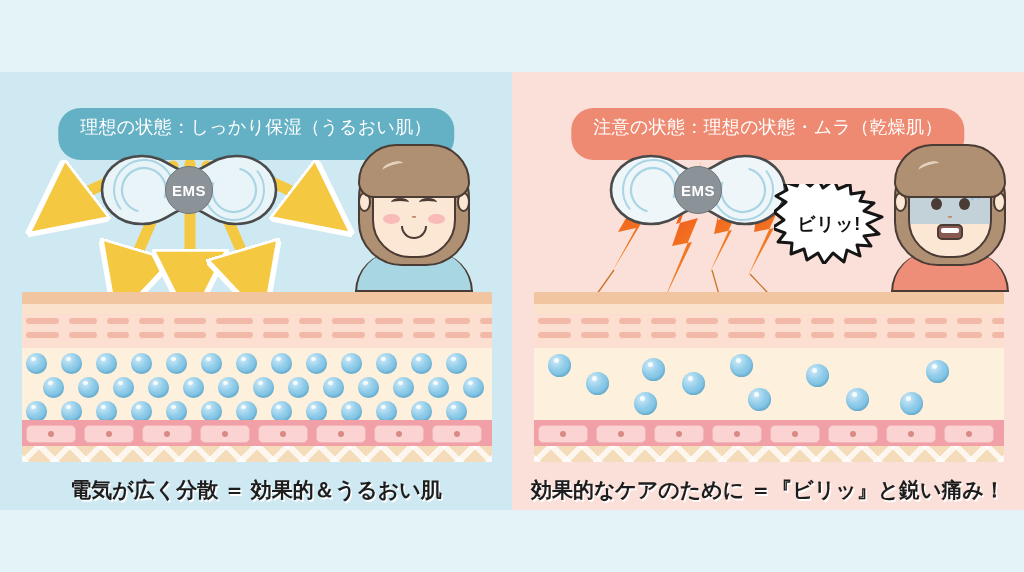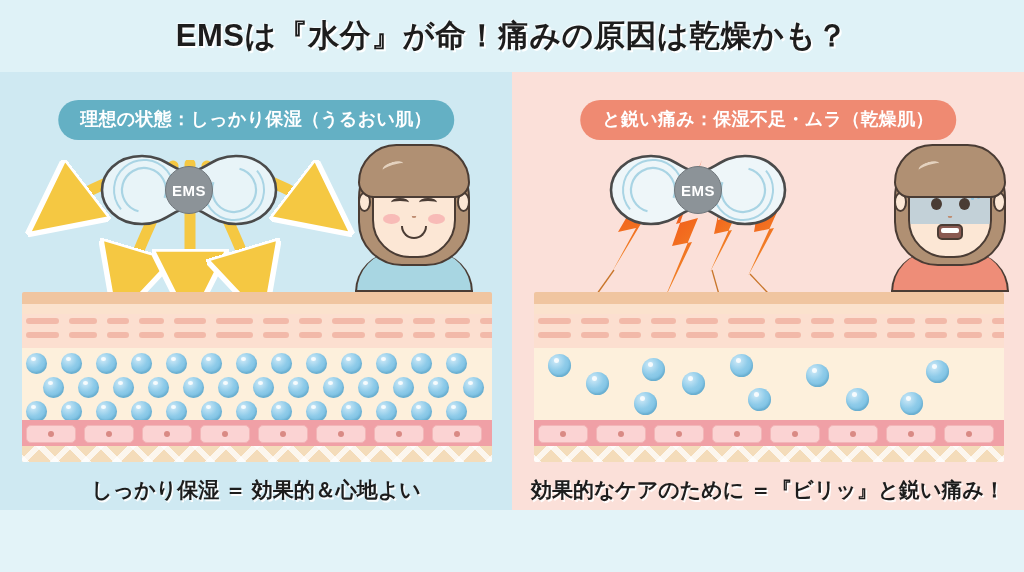--- a/index.html
+++ b/index.html
@@ -23,23 +23,23 @@
     text-shadow:2px 2px 0 rgba(255,255,255,.95), -1px -1px 0 rgba(255,255,255,.6);
     white-space:nowrap;
   }
 
   
   .panel { position:absolute; top:72px; width:512px; height:438px; }
   .panel-left  { left:0;   background:#cfe9f2; }
   .panel-right { left:512px; background:#fbe0d9; }
 
   .pill {
-    position:absolute; top:28px; left:50%; transform:translateX(-50%);
-    padding:7px 22px 9px; border-radius:22px; white-space:nowrap;
-    font-size:18px; font-weight:bold; color:#ffffff; letter-spacing:.3px;
+    position:absolute; top:36px; left:50%; transform:translateX(-50%);
+    padding:7px 22px 21px; border-radius:22px; white-space:nowrap;
+    font-size:18px; font-weight:normal; color:#ffffff; letter-spacing:.3px;
   }
   .pill-left  { background:#64b0c4; }
   .pill-right { background:#ef8a72; }
 
   
   .caption {
     position:absolute; bottom:6px; left:0; width:512px; text-align:center;
     font-size:21px; font-weight:bold; color:#1d1d1d;
     text-shadow:1.5px 1.5px 0 rgba(255,255,255,.9);
     white-space:nowrap;
@@ -192,23 +192,20 @@
   .footer-text {
     font-size:22px; font-weight:bold; color:#ffffff; letter-spacing:.2px; white-space:nowrap;
   }
   .footer-sparkle { position:absolute; right:24px; top:8px; width:40px; height:44px; }
 </style>
 </head>
 <body>
 
 <div id="stage">
 
-  <div class="title-band">
-    <div class="title-text">EMSは『水分』が命！痛みの原因は乾燥かも？</div>
-  </div>
 
   <div class="panel panel-left">
     <div class="pill pill-left">理想の状態：しっかり保湿（うるおい肌）</div>
 
     <svg class="arrows" style="position:absolute;left:10px;top:88px;width:360px;height:180px;" viewBox="0 0 360 180">
       <defs>
         <marker id="ah" markerWidth="7" markerHeight="7" refX="3" refY="3.5" orient="auto">
           <path d="M0,0 L7,3.5 L0,7 Z" fill="#f5c842" stroke="#ffffff" stroke-width=".5"></path>
         </marker>
       </defs>
@@ -364,25 +361,25 @@
                 <i></i>
               </div>
             </div>
         </div>
       </div>
       <div class="layer l-fat">
         <div class="fat-grid"></div>
       </div>
     </div>
 
-    <div class="caption">しっかり保湿 ＝ 効果的＆心地よい</div>
+    <div class="caption">電気が広く分散 ＝ 効果的＆うるおい肌</div>
   </div>
 
   <div class="panel panel-right">
-    <div class="pill pill-right">と鋭い痛み：保湿不足・ムラ（乾燥肌）</div>
+    <div class="pill pill-right">注意の状態：理想の状態・ムラ（乾燥肌）</div>
 
     <svg class="bolts" style="position:absolute;left:40px;top:88px;width:330px;height:190px;" viewBox="0 0 330 190">
       <defs>
         <linearGradient id="bg1" x1="0" y1="0" x2="0.25" y2="1">
           <stop offset="0%" stop-color="#f03a22"></stop>
             <stop offset="60%" stop-color="#f26a1e"></stop>
           <stop offset="100%" stop-color="#f08a2a"></stop>
         </linearGradient>
       </defs>
       <g fill="url(#bg1)">
@@ -406,20 +403,29 @@
                  C116,74 108,58 93,58 C78,58 70,74 46,74
                  C20,74 6,56 6,40 C6,24 20,6 46,6 Z" fill="#eef6f9" stroke="#4a4a4a" stroke-width="2.6"></path>
         <circle cx="48" cy="40" r="22" fill="none" stroke="#a9d4e4" stroke-width="2.2" stroke-dasharray="88 32" transform="rotate(150 48 40)"></circle>
         <circle cx="48" cy="40" r="30" fill="none" stroke="#a9d4e4" stroke-width="2" stroke-dasharray="120 70" transform="rotate(140 48 40)"></circle>
         <circle cx="138" cy="40" r="22" fill="none" stroke="#a9d4e4" stroke-width="2.2" stroke-dasharray="88 32" transform="rotate(-30 138 40)"></circle>
         <circle cx="138" cy="40" r="30" fill="none" stroke="#a9d4e4" stroke-width="2" stroke-dasharray="120 70" transform="rotate(-40 138 40)"></circle>
       </svg>
       <div class="ems-core">EMS</div>
     </div>
 
+    <div class="burst" style="left:262px;top:112px;">
+      <svg viewBox="0 0 110 80" style="position:absolute;left:0;top:0;width:110px;height:80px;">
+        <path d="M12,18 L2,12 L13,6 L10,-2 L23,2 L26,-6 L36,2 L44,-5 L49,4 L60,-4 L64,5
+                 L76,0 L77,10 L90,8 L86,17 L100,19 L90,27 L108,33 L93,40 L105,50
+                 L90,52 L97,62 L83,61 L86,72 L73,66 L70,78 L59,69 L50,80 L44,69
+                 L33,76 L30,65 L17,70 L18,59 L4,58 L11,49 L-2,44 L10,36 L0,28 Z" fill="#ffffff" stroke="#151515" stroke-width="3" stroke-linejoin="round"></path>
+      </svg>
+      <div class="burst-label">ビリッ!</div>
+    </div>
 
     <div class="face-wrap" style="left:376px;top:68px;">
       <div class="body-top" style="background:#ee8d78;"></div>
       <div class="neck"></div>
       <div class="hair-back"></div>
       <div class="ear l"></div>
       <div class="ear r"></div>
       <div class="face">
         <div class="face-shade"></div>
         <div class="brow l"></div>

